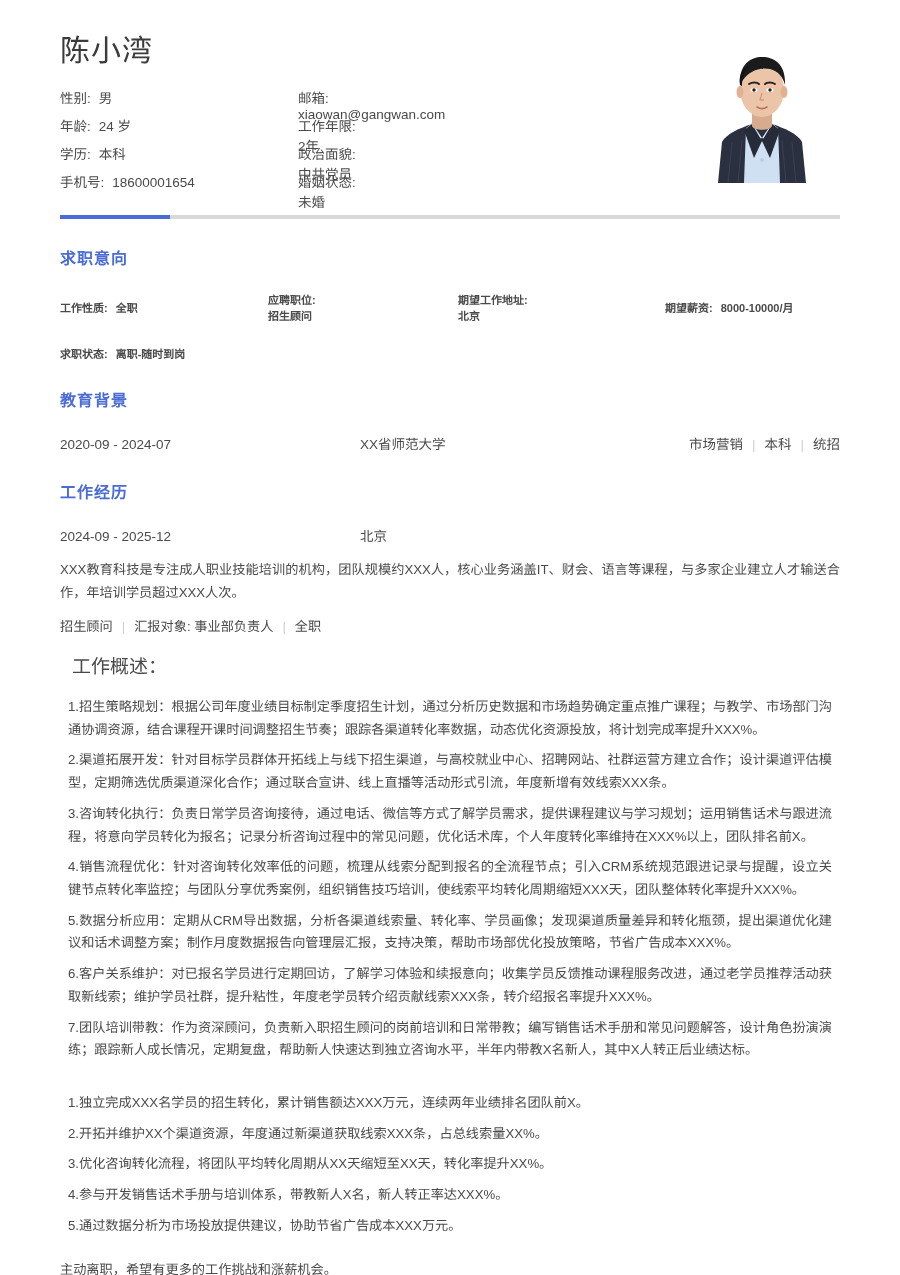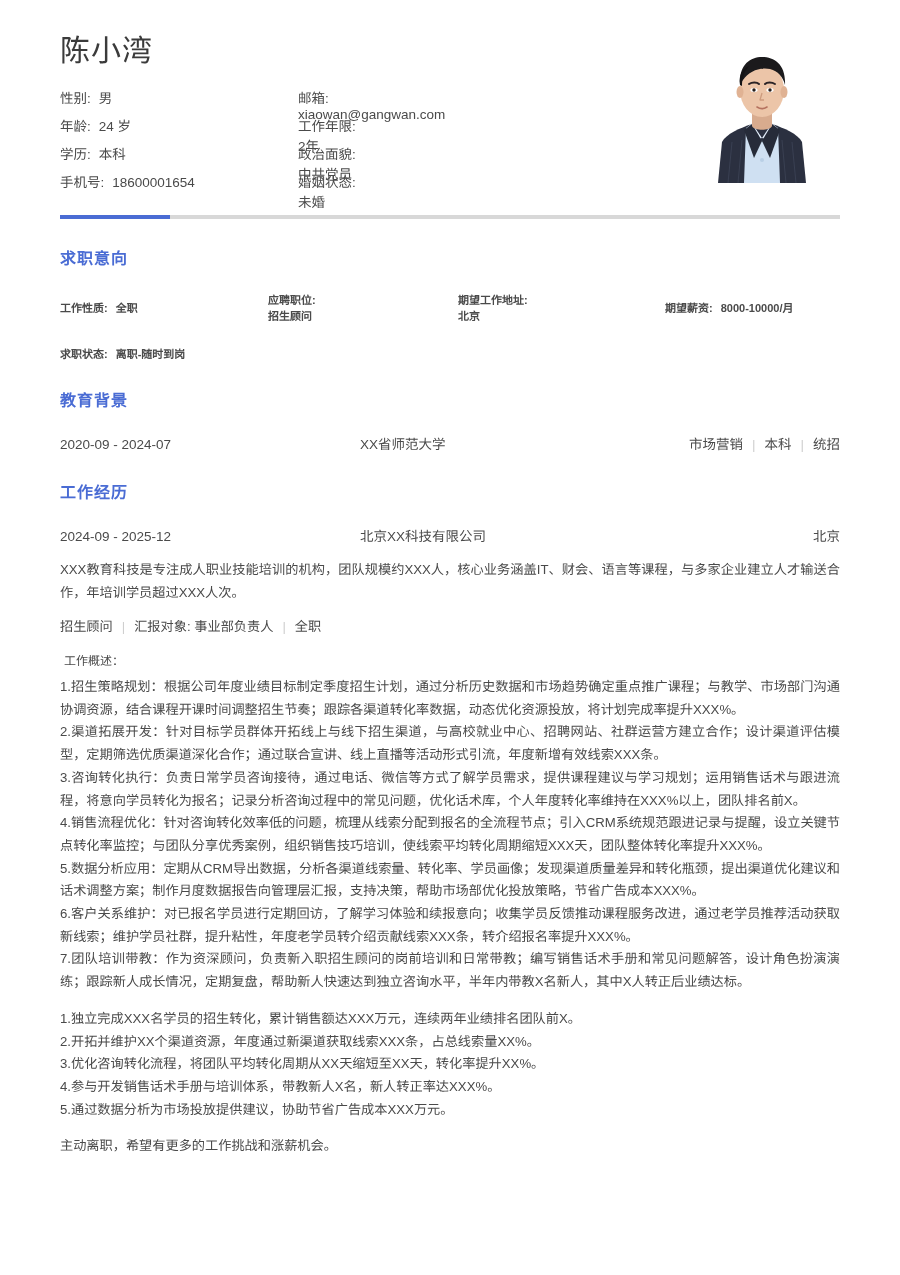--- a/index.html
+++ b/index.html
@@ -156,35 +156,35 @@
   }
   .tag-line {
     font-size: 13.2px;
     color: #4a4a4a;
     margin: 0 0 16px 0;
     display: flex;
     align-items: baseline;
     flex-wrap: wrap;
   }
   .block-label {
-    font-size: 12px;
+    font-size: 19px;
     color: #4a4a4a;
     line-height: 1.72;
-    margin: 4px;
+    margin: 12px;
   }
   .duty-list, .achv-list {
     margin: 0;
     padding: 0;
     list-style: none;
   }
   .duty-list li, .achv-list li {
     font-size: 13.2px;
     line-height: 1.72;
     color: #4a4a4a;
-    margin: 0;
+    margin: 8px;
     text-align: justify;
   }
   .gap-block { height: 14px; }
   .closing {
     font-size: 13.2px;
     line-height: 1.72;
     color: #4a4a4a;
     margin: 0;
     padding-bottom: 20px;
   }
@@ -335,21 +335,20 @@
       </span>
     </div>
 
   </div>
 
   <div class="section">
     <h2 class="section-title">工作经历</h2>
 
     <div class="entry-line">
       <span class="entry-date">2024-09 - 2025-12</span>
-      <span class="entry-org">北京XX科技有限公司</span>
       <span class="entry-right">北京</span>
     </div>
 
     <p class="body-text">XXX教育科技是专注成人职业技能培训的机构，团队规模约XXX人，核心业务涵盖IT、财会、语言等课程，与多家企业建立人才输送合作，年培训学员超过XXX人次。</p>
 
     <div class="tag-line">
       <span>招生顾问</span>
       <span class="meta-sep">|</span>
       <span>汇报对象: 事业部负责人</span>
       <span class="meta-sep">|</span>

